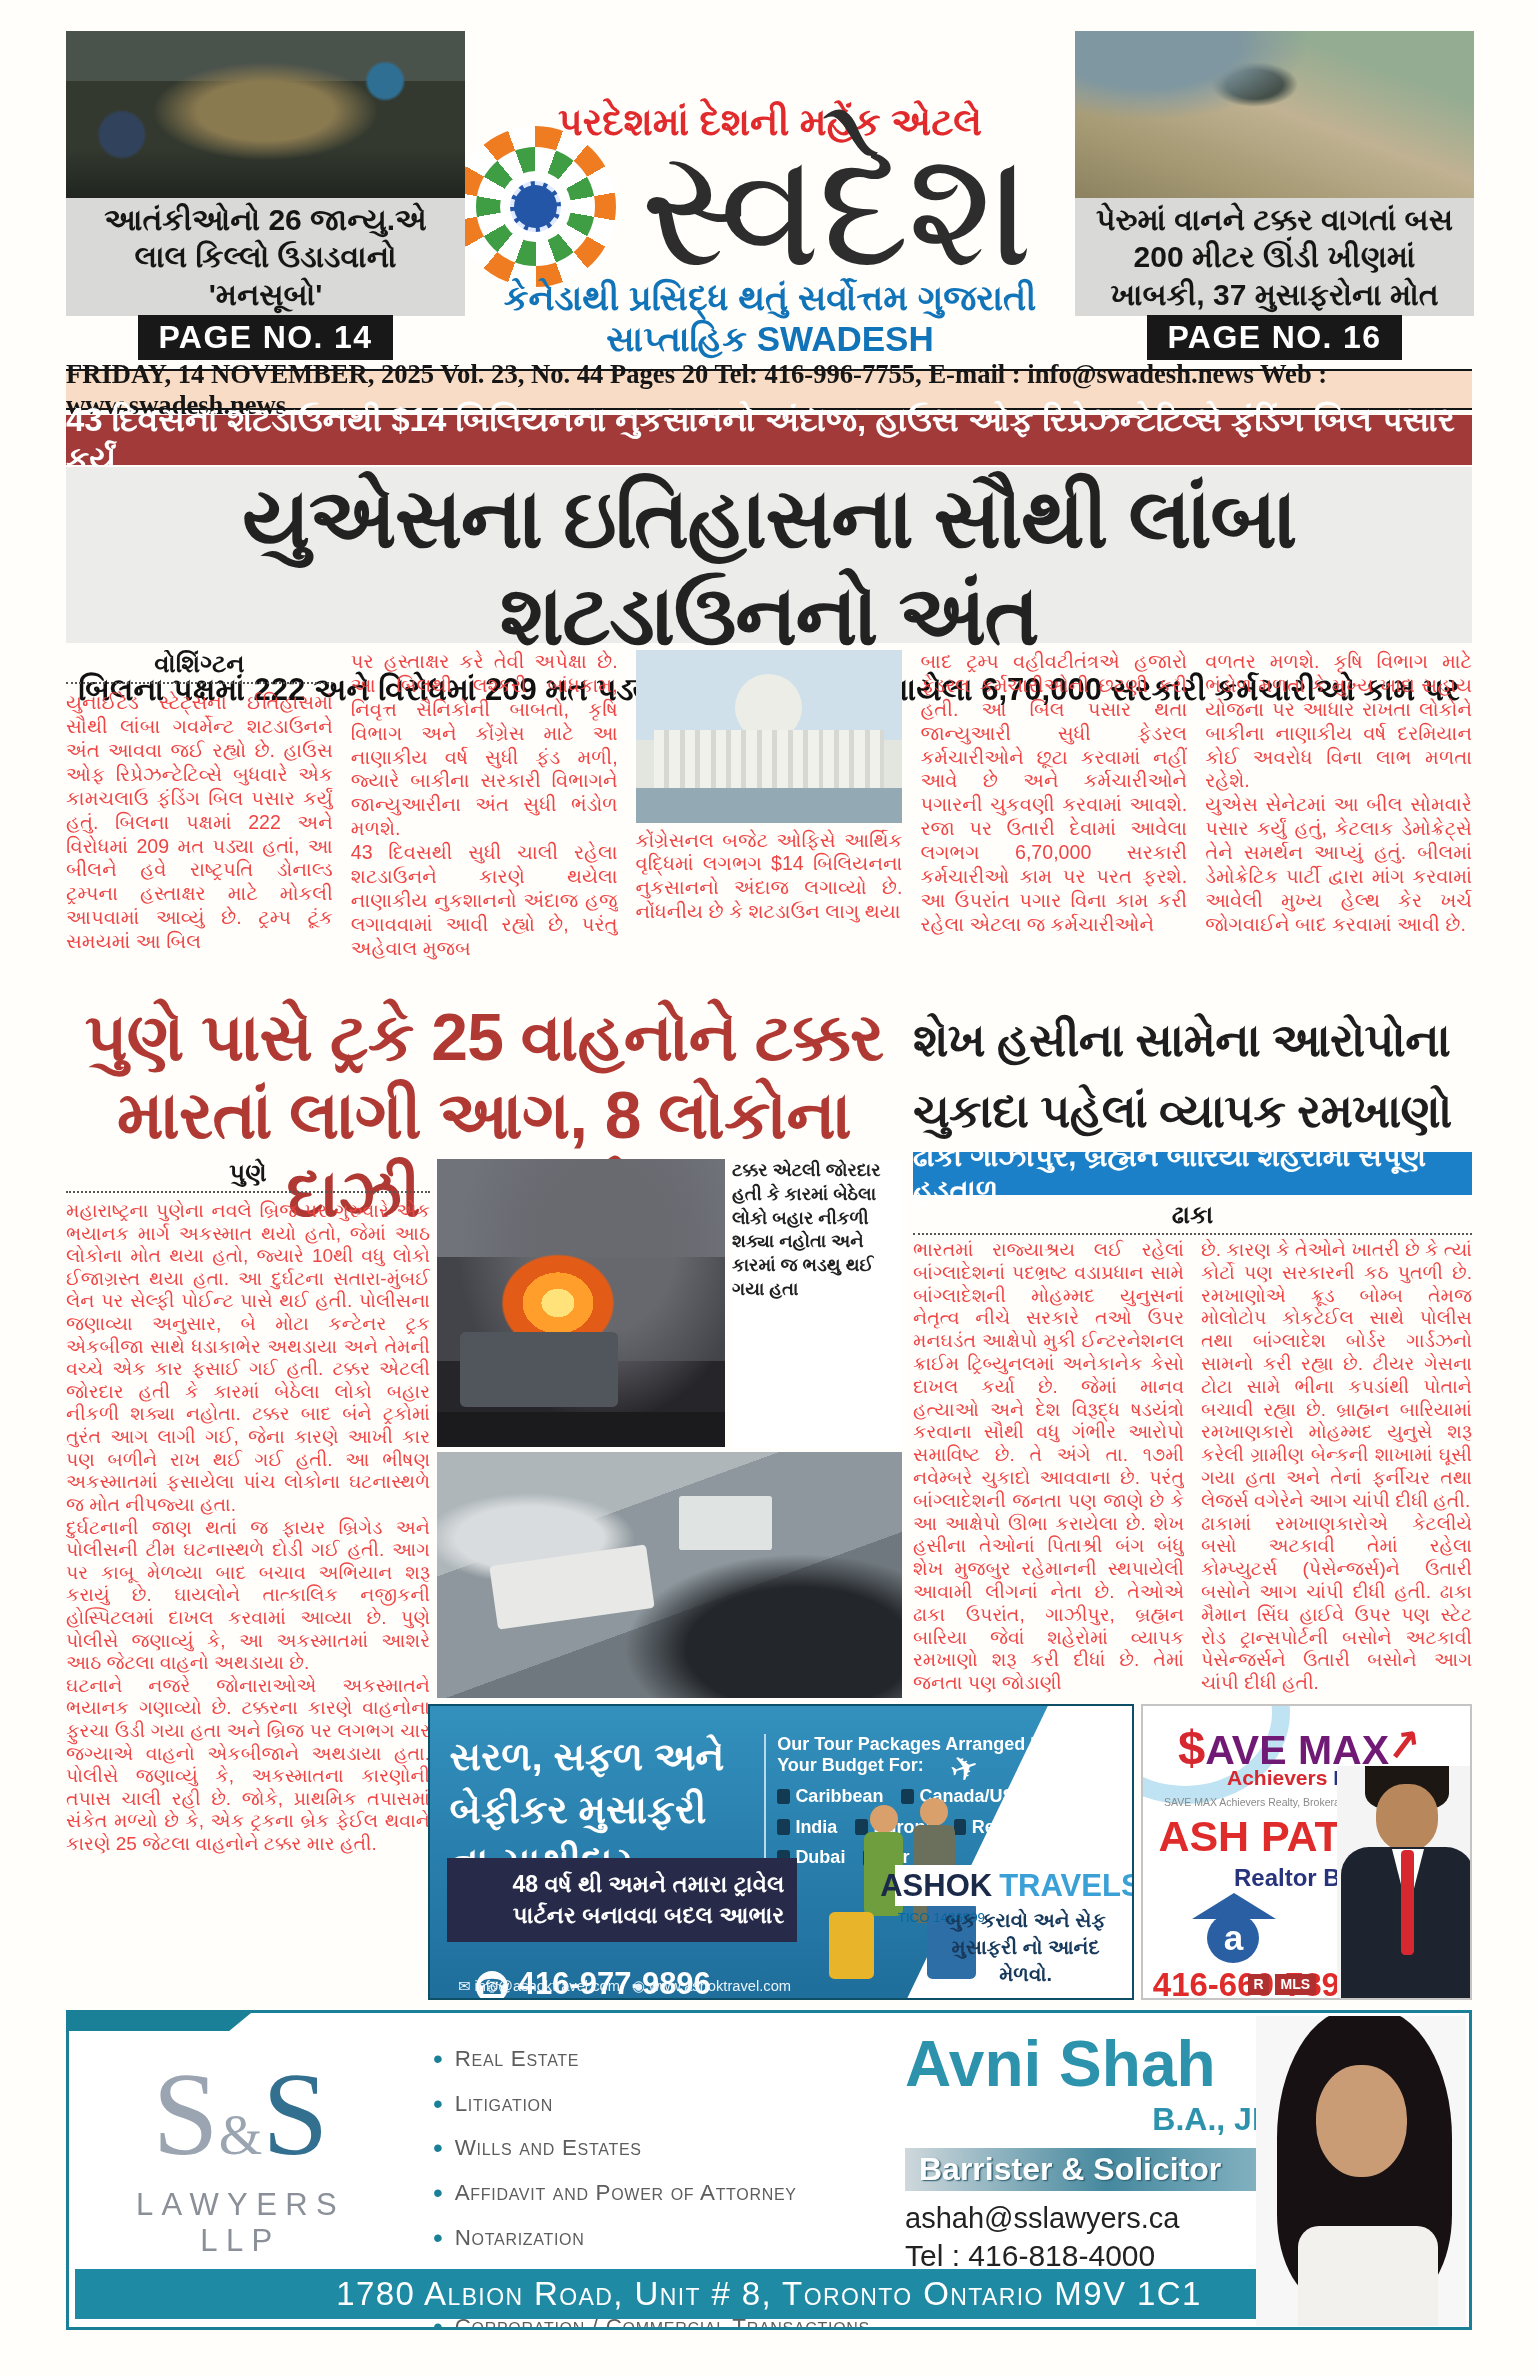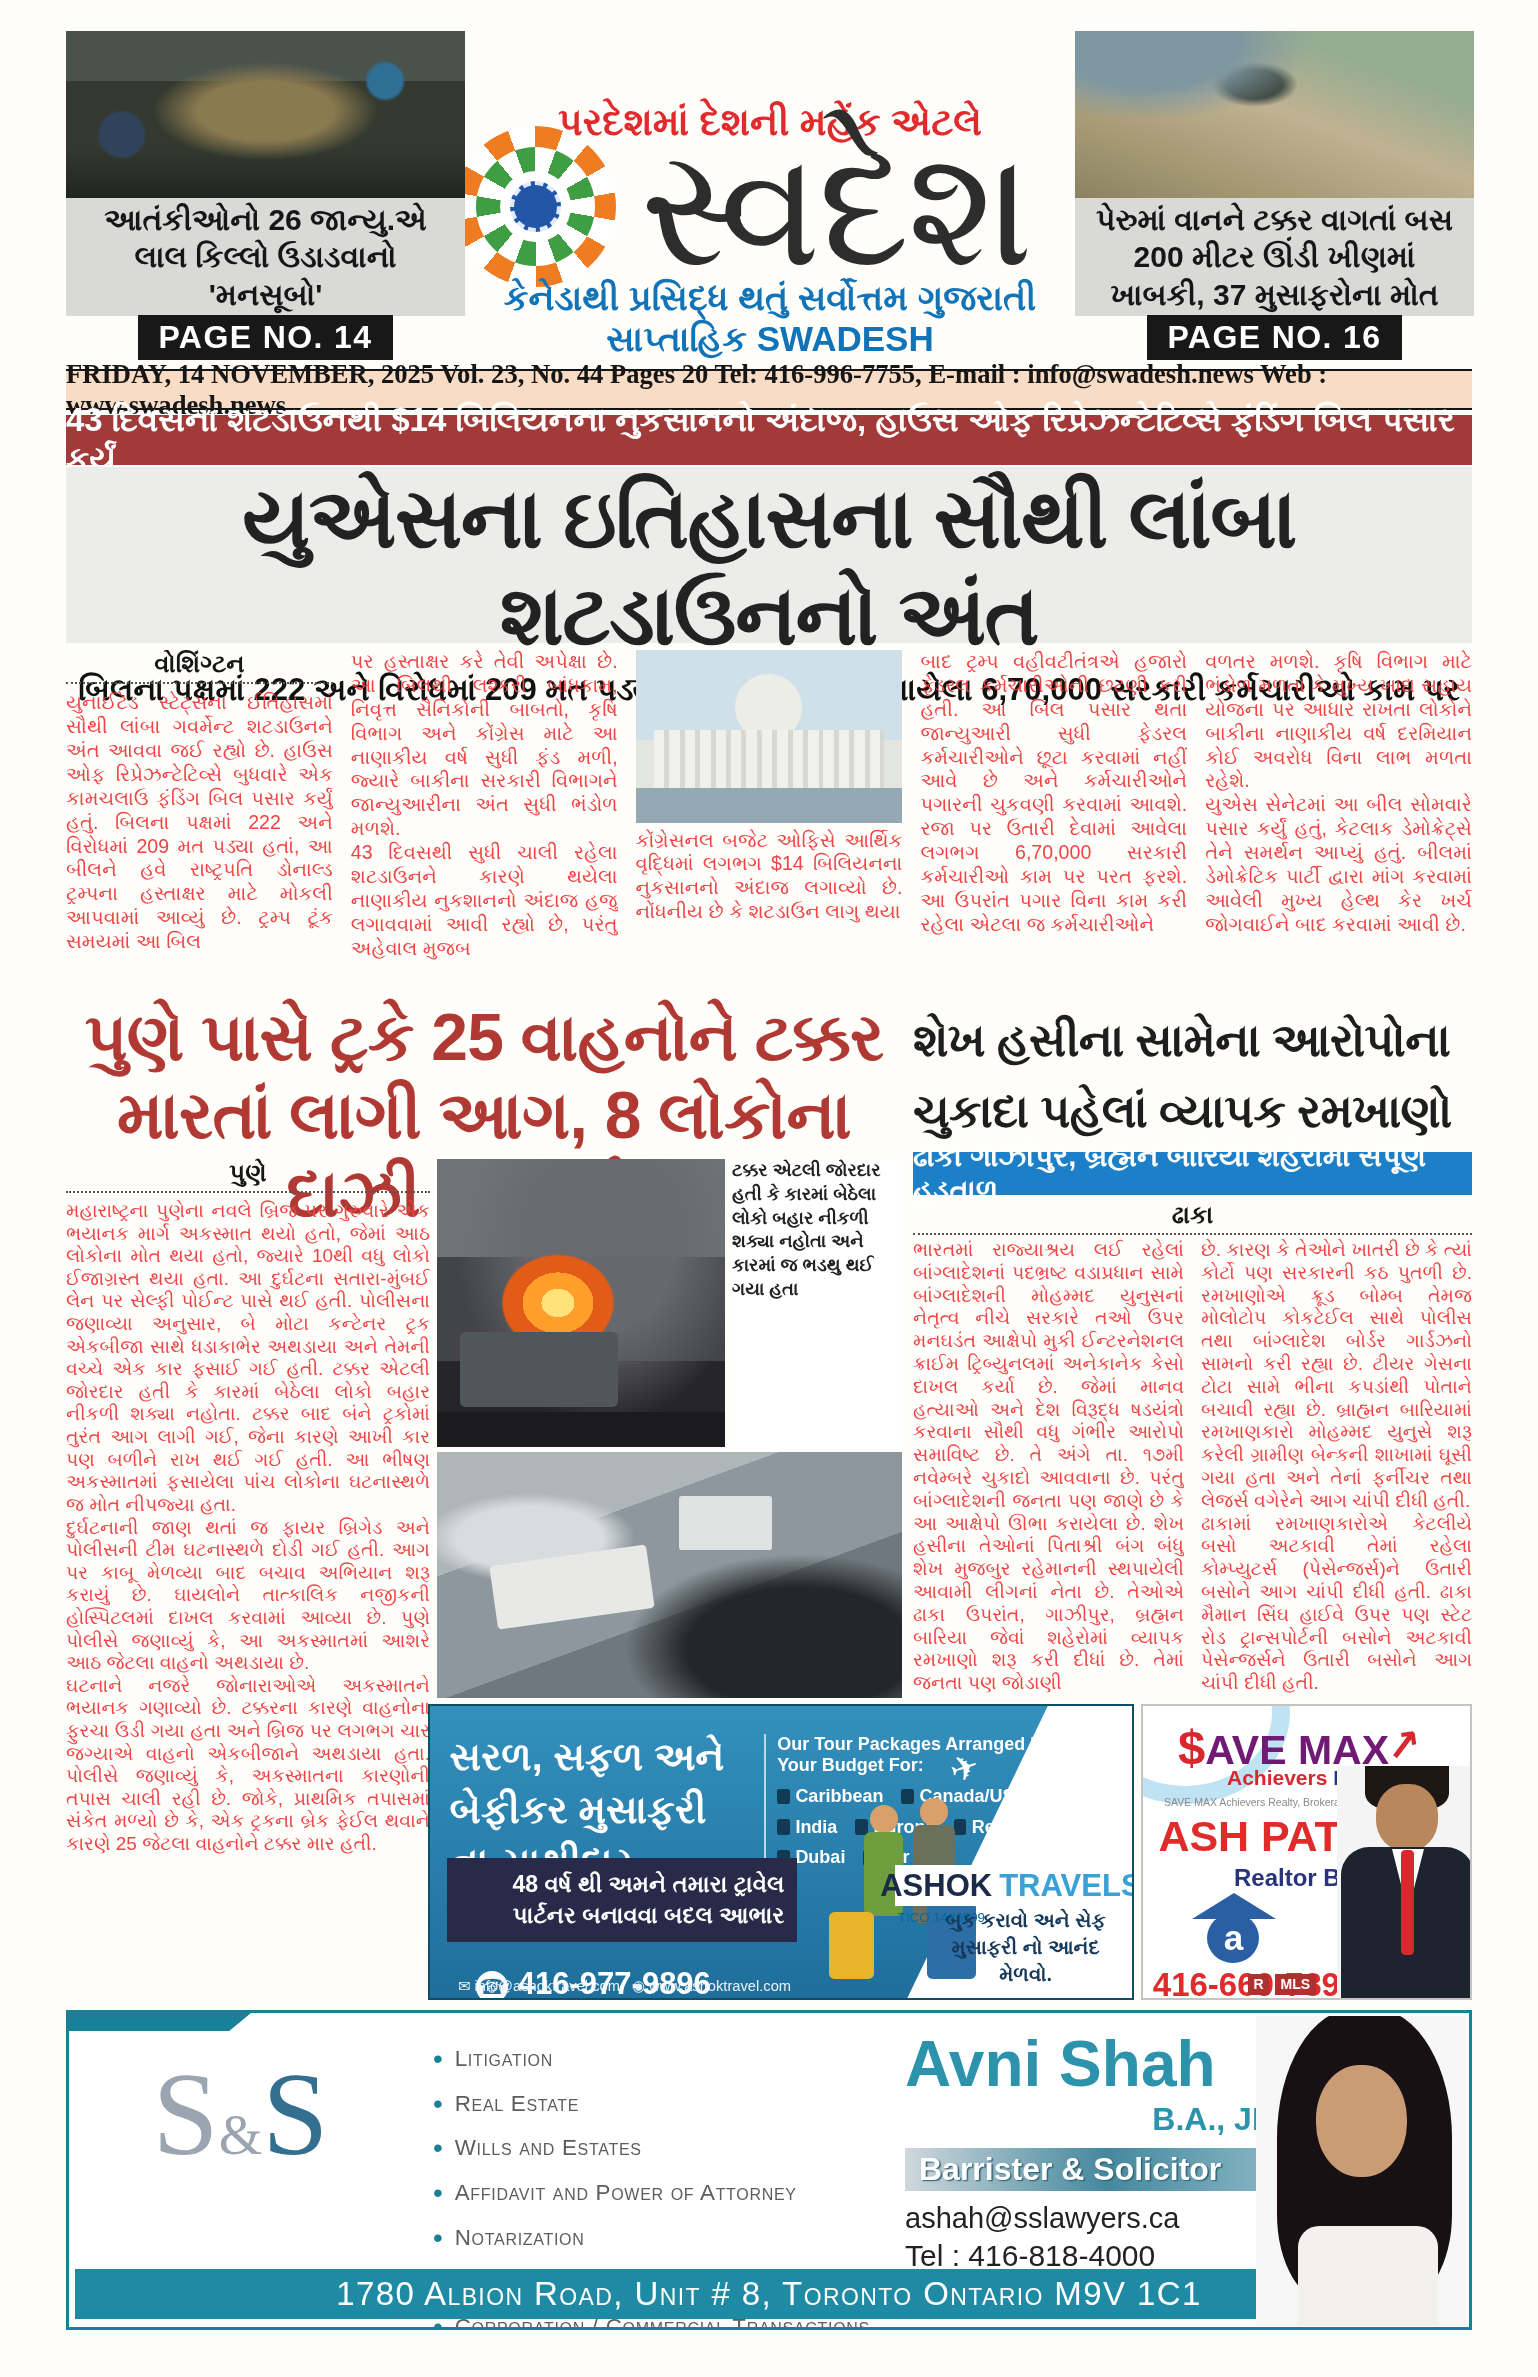--- a/index.html
+++ b/index.html
@@ -346,24 +346,25 @@
       <span class="bdg">MLS</span>
     </div>
   </div>
 
   <div class="lawyers">
     <div class="law-cut"></div>
     <div class="ssblock">
       <div class="ssmark">
         <span class="g">S</span><span class="amp">&amp;</span><span class="t">S</span>
       </div>
+      <div class="ssname">LAWYERS LLP</div>
     </div>
     <div class="svc-list">
+      <div class="svc">Real Estate</div>
       <div class="svc">Litigation</div>
-      <div class="svc">Real Estate</div>
       <div class="svc">Wills and Estates</div>
       <div class="svc">Affidavit and Power of Attorney</div>
       <div class="svc">Notarization</div>
       <div class="svc">Family Law</div>
       <div class="svc">Corporation / Commercial Transactions</div>
 
     </div>
     <div class="law-right">
       <div class="law-name">Avni Shah</div>
       <div class="law-cred">B.A., JD</div>

